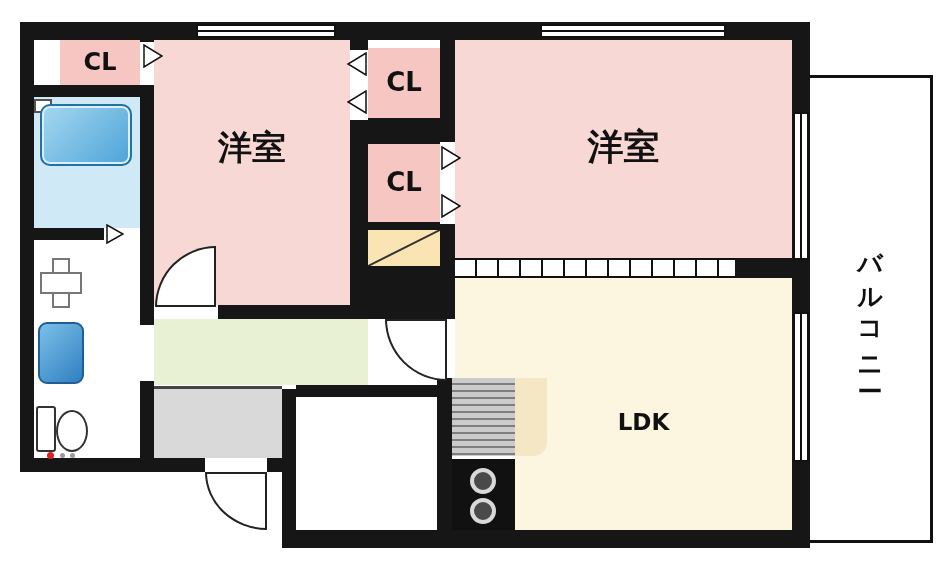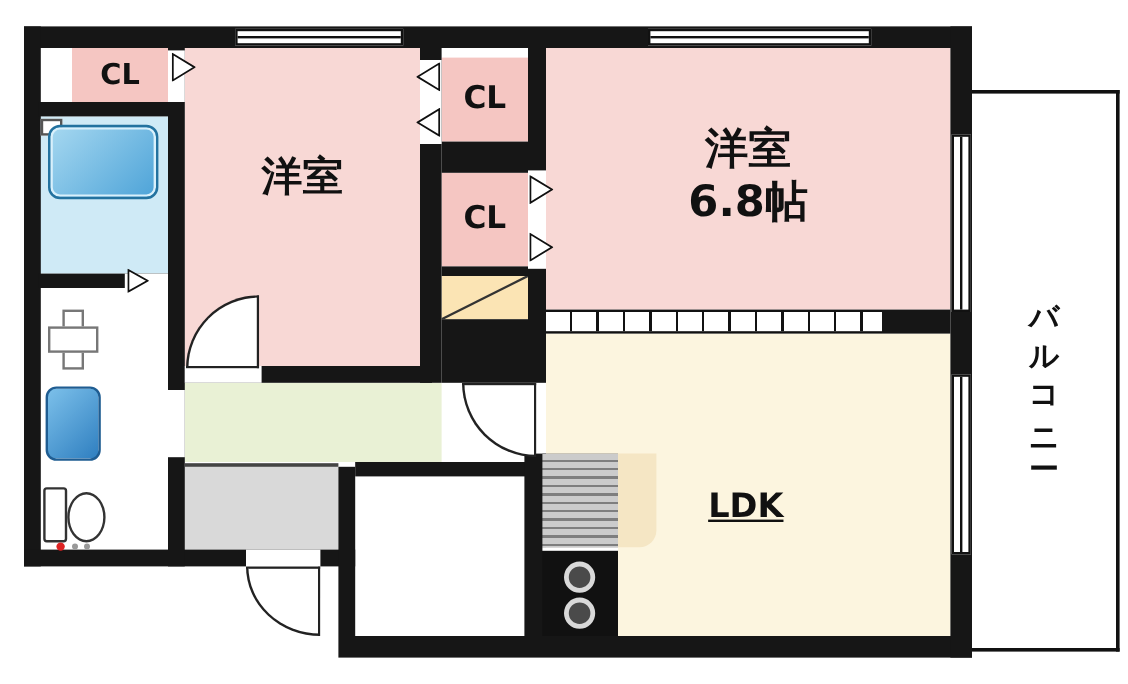--- a/index.html
+++ b/index.html
@@ -151,19 +151,18 @@
     <span>CL</span>
   </div>
   <div class="room-label" style="left:368px;top:144px;width:72px;height:78px;font-size:26px;">
     <span>CL</span>
   </div>
   <div class="room-label" style="left:154px;top:98px;width:196px;height:100px;font-size:34px;">
     <span>洋室</span>
   </div>
   <div class="room-label" style="left:455px;top:96px;width:337px;height:102px;font-size:36px;">
     <span>洋室</span>
-    <span>6.8帖</span>
   </div>
-  <div class="room-label" style="left:473px;top:372px;width:297px;height:100px;font-size:28px;text-decoration:underline;">
+  <div class="room-label" style="left:495px;top:372px;width:297px;height:100px;font-size:23px;">
     <span>LDK</span>
   </div>
 
 </div>
 
 </body></html>

